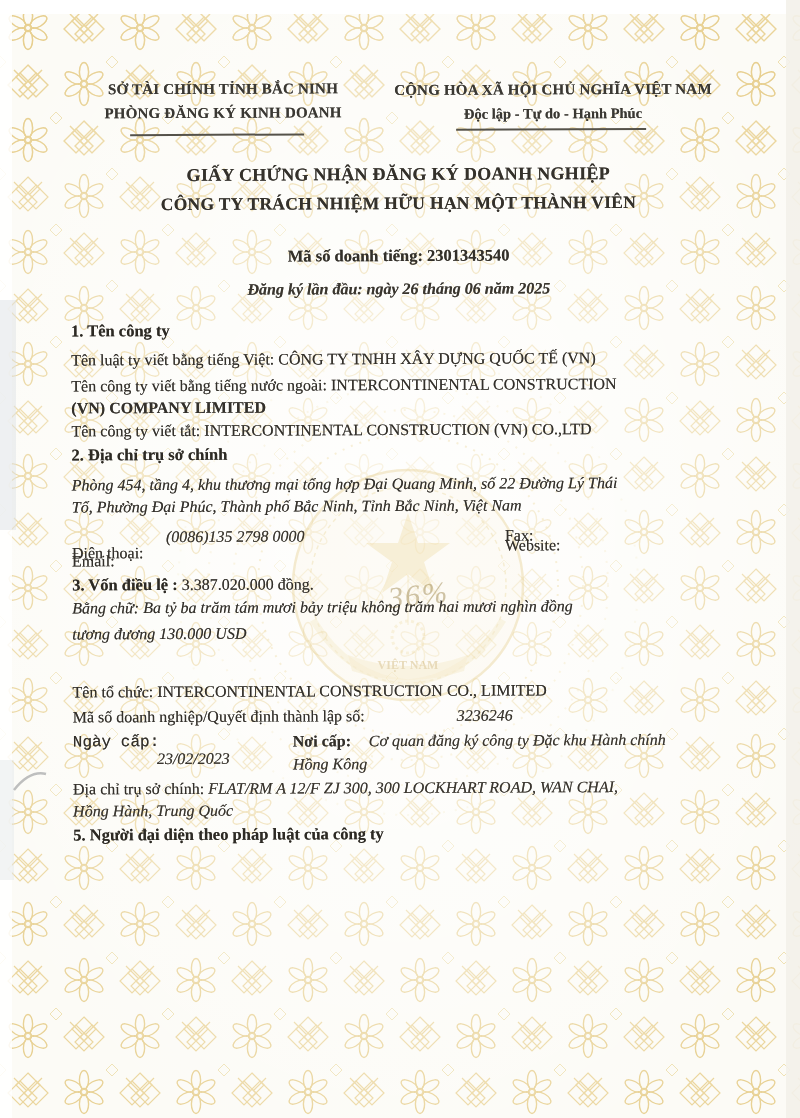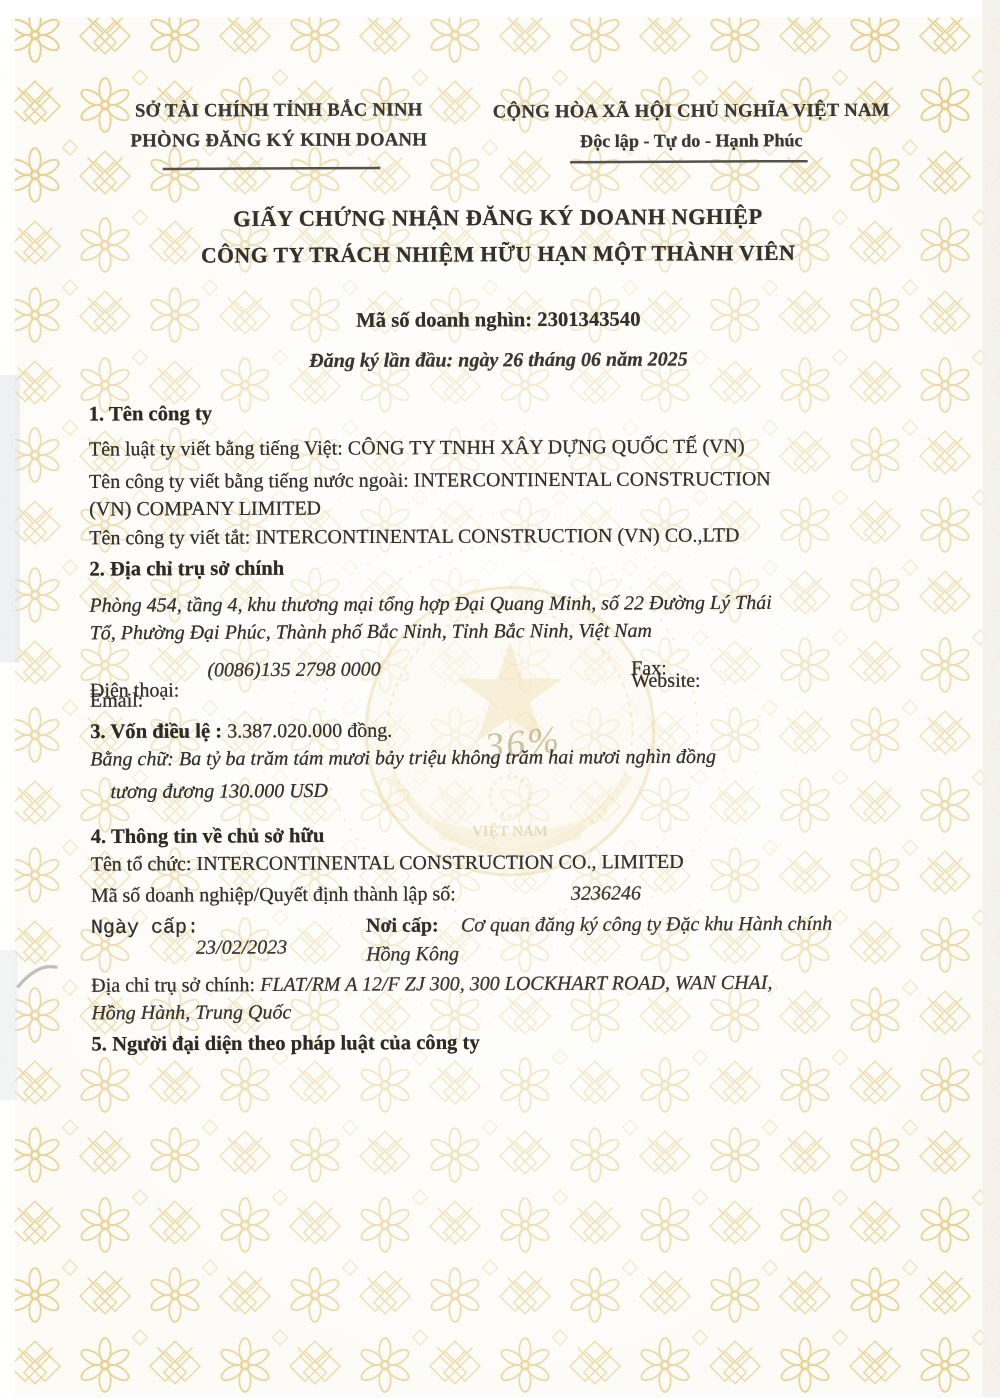--- a/index.html
+++ b/index.html
@@ -116,58 +116,57 @@
     <div class="rule" style="left:132px;top:133px;width:174px;"></div>
 
     <div class="abs hdr scan" style="left:370px;top:82px;width:370px;">CỘNG HÒA XÃ HỘI CHỦ NGHĨA VIỆT NAM</div>
     <div class="abs hdr2 scan" style="left:370px;top:106px;width:370px;">Độc lập - Tự do - Hạnh Phúc</div>
     <div class="rule" style="left:458px;top:129px;width:190px;"></div>
 
     <div class="abs title scan" style="left:0;top:164px;">GIẤY CHỨNG NHẬN ĐĂNG KÝ DOANH NGHIỆP</div>
     <div class="abs title title2 scan" style="left:0;top:193px;">CÔNG TY TRÁCH NHIỆM HỮU HẠN MỘT THÀNH VIÊN</div>
 
     <div class="abs code-line scan" style="left:0;top:246px;">
-      <span>Mã số doanh nghìn:</span>
+      <span>Mã số doanh tiếng:</span>
       <span>2301343540</span>
     </div>
     <div class="abs reg-line scan" style="left:0;top:280px;">Đăng ký lần đầu: ngày 26 tháng 06 năm 2025</div>
 
     <div class="abs sec scan" style="left:72px;top:320px;">1. Tên công ty</div>
     <div class="abs body-ln scan" style="left:72px;top:350px;">
       <span>Tên luật ty viết bằng tiếng Việt:</span>
       <span>CÔNG TY TNHH XÂY DỰNG QUỐC TẾ (VN)</span>
     </div>
     <div class="abs body-ln scan" style="left:72px;top:376px;">
       <span>Tên công ty viết bằng tiếng nước ngoài:</span>
       <span>INTERCONTINENTAL CONSTRUCTION</span>
     </div>
-    <div class="abs body-ln scan" style="left:72px;top:398px;">(VN) COMPANY LIMITED</div>
+    <div class="abs body-ln scan" style="left:72px;top:398px;font-weight:bold;">(VN) COMPANY LIMITED</div>
     <div class="abs body-ln scan" style="left:72px;top:421px;">
       <span>Tên công ty viết tắt:</span>
       <span>INTERCONTINENTAL CONSTRUCTION (VN) CO.,LTD</span>
     </div>
 
     <div class="abs sec scan" style="left:72px;top:444px;">2. Địa chỉ trụ sở chính</div>
     <div class="abs body-ln it scan" style="left:72px;top:475px;">Phòng 454, tầng 4, khu thương mại tổng hợp Đại Quang Minh, số 22 Đường Lý Thái</div>
     <div class="abs body-ln it scan" style="left:72px;top:497px;">Tổ, Phường Đại Phúc, Thành phố Bắc Ninh, Tỉnh Bắc Ninh, Việt Nam</div>
 
     <div class="abs body-ln scan" style="left:72px;top:516px;margin-top:27px;">Điện thoại:</div>
     <div class="abs body-ln val-it scan" style="left:166px;top:527px;">(0086)135 2798 0000</div>
     <div class="abs body-ln scan" style="left:505px;top:527px;">Fax:</div>
     <div class="abs body-ln scan" style="left:72px;top:551px;text-align:center;">Email:</div>
     <div class="abs body-ln scan" style="left:505px;top:537px;">Website:</div>
 
     <div class="abs body-ln scan" style="left:72px;top:574px;">
       <span class="sec">3. Vốn điều lệ :</span>
       <span>3.387.020.000 đồng.</span>
     </div>
     <div class="abs body-ln it scan" style="left:72px;top:598px;">Bằng chữ: Ba tỷ ba trăm tám mươi bảy triệu không trăm hai mươi nghìn đồng</div>
-    <div class="abs body-ln it scan" style="left:88px;top:624px;">tương đương 130.000 USD</div>
+    <div class="abs body-ln it scan" style="left:72px;top:624px;">tương đương 130.000 USD</div>
 
-    <div class="abs sec scan" style="left:72px;top:658px;">4. Thông tin về chủ sở hữu</div>
     <div class="abs body-ln scan" style="left:72px;top:682px;">
       <span>Tên tổ chức:</span>
       <span>INTERCONTINENTAL CONSTRUCTION CO., LIMITED</span>
     </div>
     <div class="abs body-ln scan" style="left:72px;top:707px;">Mã số doanh nghiệp/Quyết định thành lập số:</div>
     <div class="abs body-ln val-it scan" style="left:456px;top:707px;">3236246</div>
 
     <div class="abs body-ln scan" style="left:72px;top:732px;font-family:Liberation Mono, monospace;">Ngày cấp:</div>
     <div class="abs body-ln val-it scan" style="left:156px;top:732px;margin-top:17px;">23/02/2023</div>
     <div class="abs body-ln scan" style="left:292px;top:732px;font-weight:bold;">Nơi cấp:</div>

